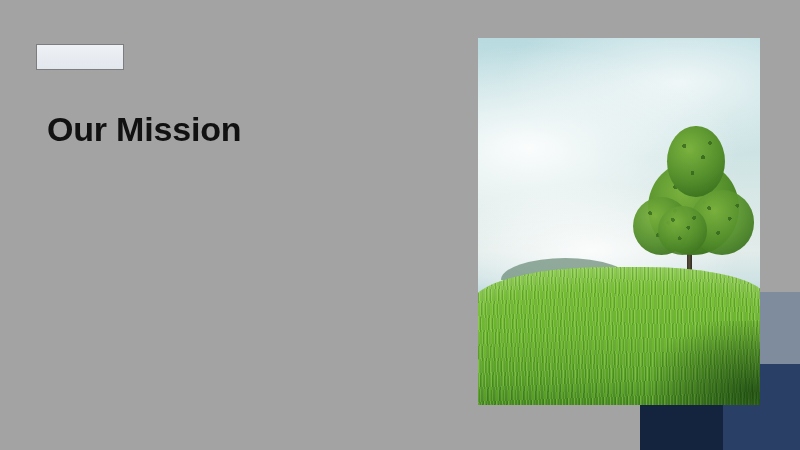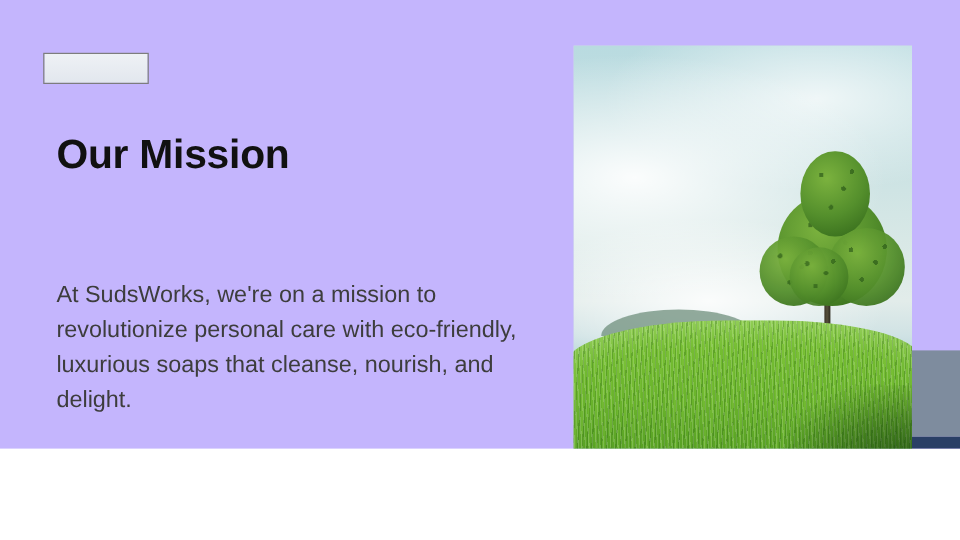--- a/index.html
+++ b/index.html
@@ -6,22 +6,22 @@
     margin: 0;
     padding: 0;
     background: #ffffff;
   }
   body {
     font-family: "Liberation Sans", sans-serif;
   }
   .slide {
     position: relative;
     width: 800px;
-    height: 374px;
-    background: #c4b5fd;
+    height: 450px;
+    background: #a3a3a3;
     overflow: hidden;
   }
 
   
   .deco {
     position: absolute;
   }
   .deco-slate {
     left: 760px;
     top: 292px;
@@ -220,15 +220,14 @@
         <div class="grass-texture"></div>
         <div class="grass-shadow"></div>
       </div>
     </div>
   </div>
 
   <div class="tag-box"></div>
 
   <h1 class="title">Our Mission</h1>
 
-  <p class="body-text">At SudsWorks, we're on a mission to revolutionize personal care with eco-friendly, luxurious soaps that cleanse, nourish, and delight.</p>
 
 </div>
 
 </body></html>

